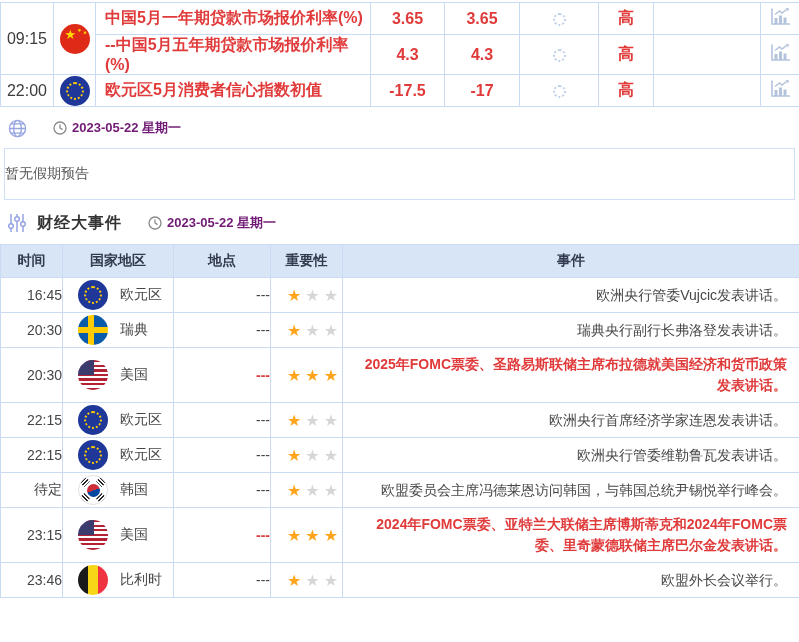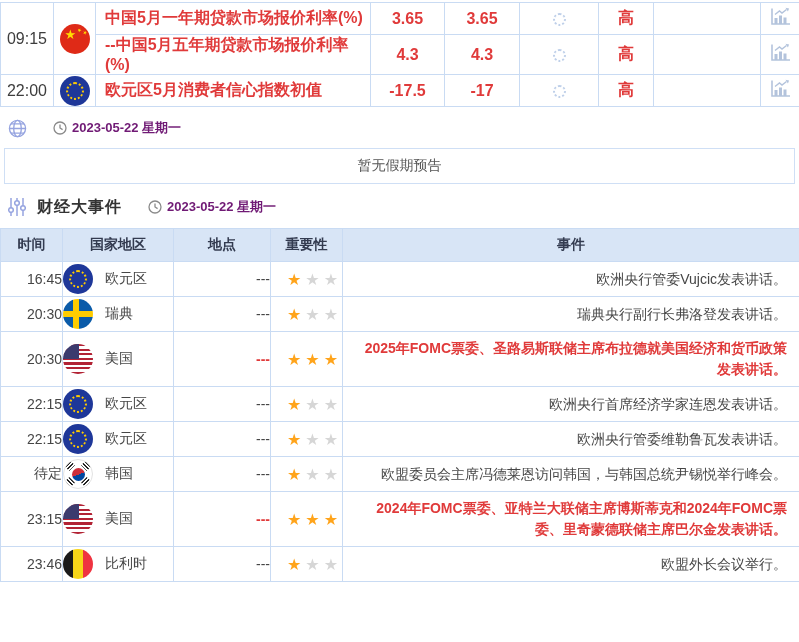--- a/index.html
+++ b/index.html
@@ -27,29 +27,29 @@
   
   .section-head { display:flex; align-items:center; margin-left:8px; height:24px; }
   .section-head.holiday { margin-top:9px; }
   .section-head.events  { margin-top:11px; }
   .sec-icon { display:inline-flex; line-height:0; }
   .sec-title { margin-left:11px; font-size:16px; font-weight:bold; color:#333; letter-spacing:1px; }
   .date-chip { margin-left:26px; display:inline-flex; align-items:center; gap:5px; }
   .date-chip b { font-size:13px; color:#701a75; }
 
   
-  .empty-box { margin:8px 4px 0 4px; height:36px; border:1px solid #cfdff5;
-    display:flex; align-items:center; justify-content:center; font-size:14px; color:#555; }
+  .empty-box { margin:8px 4px 0 4px; height:52px; border:1px solid #cfdff5;
+    display:flex; align-items:center; justify-content:flex-start; font-size:14px; color:#555; }
 
   
   table.events { margin-top:9px; }
   table.events th { height:33px; background:#d8e5f6; font-size:14px; color:#333b50; font-weight:bold; }
   table.events td { font-size:14px; color:#464646; vertical-align:middle;text-align:right; }
   td.v-time { text-align:center; color:#454545; height:35px; }
-  td.v-country { }
+  td.v-country { padding-left:15px; }
   .country-cell { display:flex; align-items:center; gap:12px; }
   td.v-loc { text-align:center; color:#5a5a5a; }
   td.v-loc.hot { color:#e03a3a; font-weight:bold; }
   td.v-stars { padding-left:13px; }
   .st { font-size:16px; margin-right:4px; }
   .st.gold { color:#ffa41b; }
   .st.gray { color:#d6d6d6; }
   td.v-event { padding:6px 12px 6px 18px; line-height:21px; }
   td.v-event.hot { color:#e03a3a; font-weight:bold; }
 

